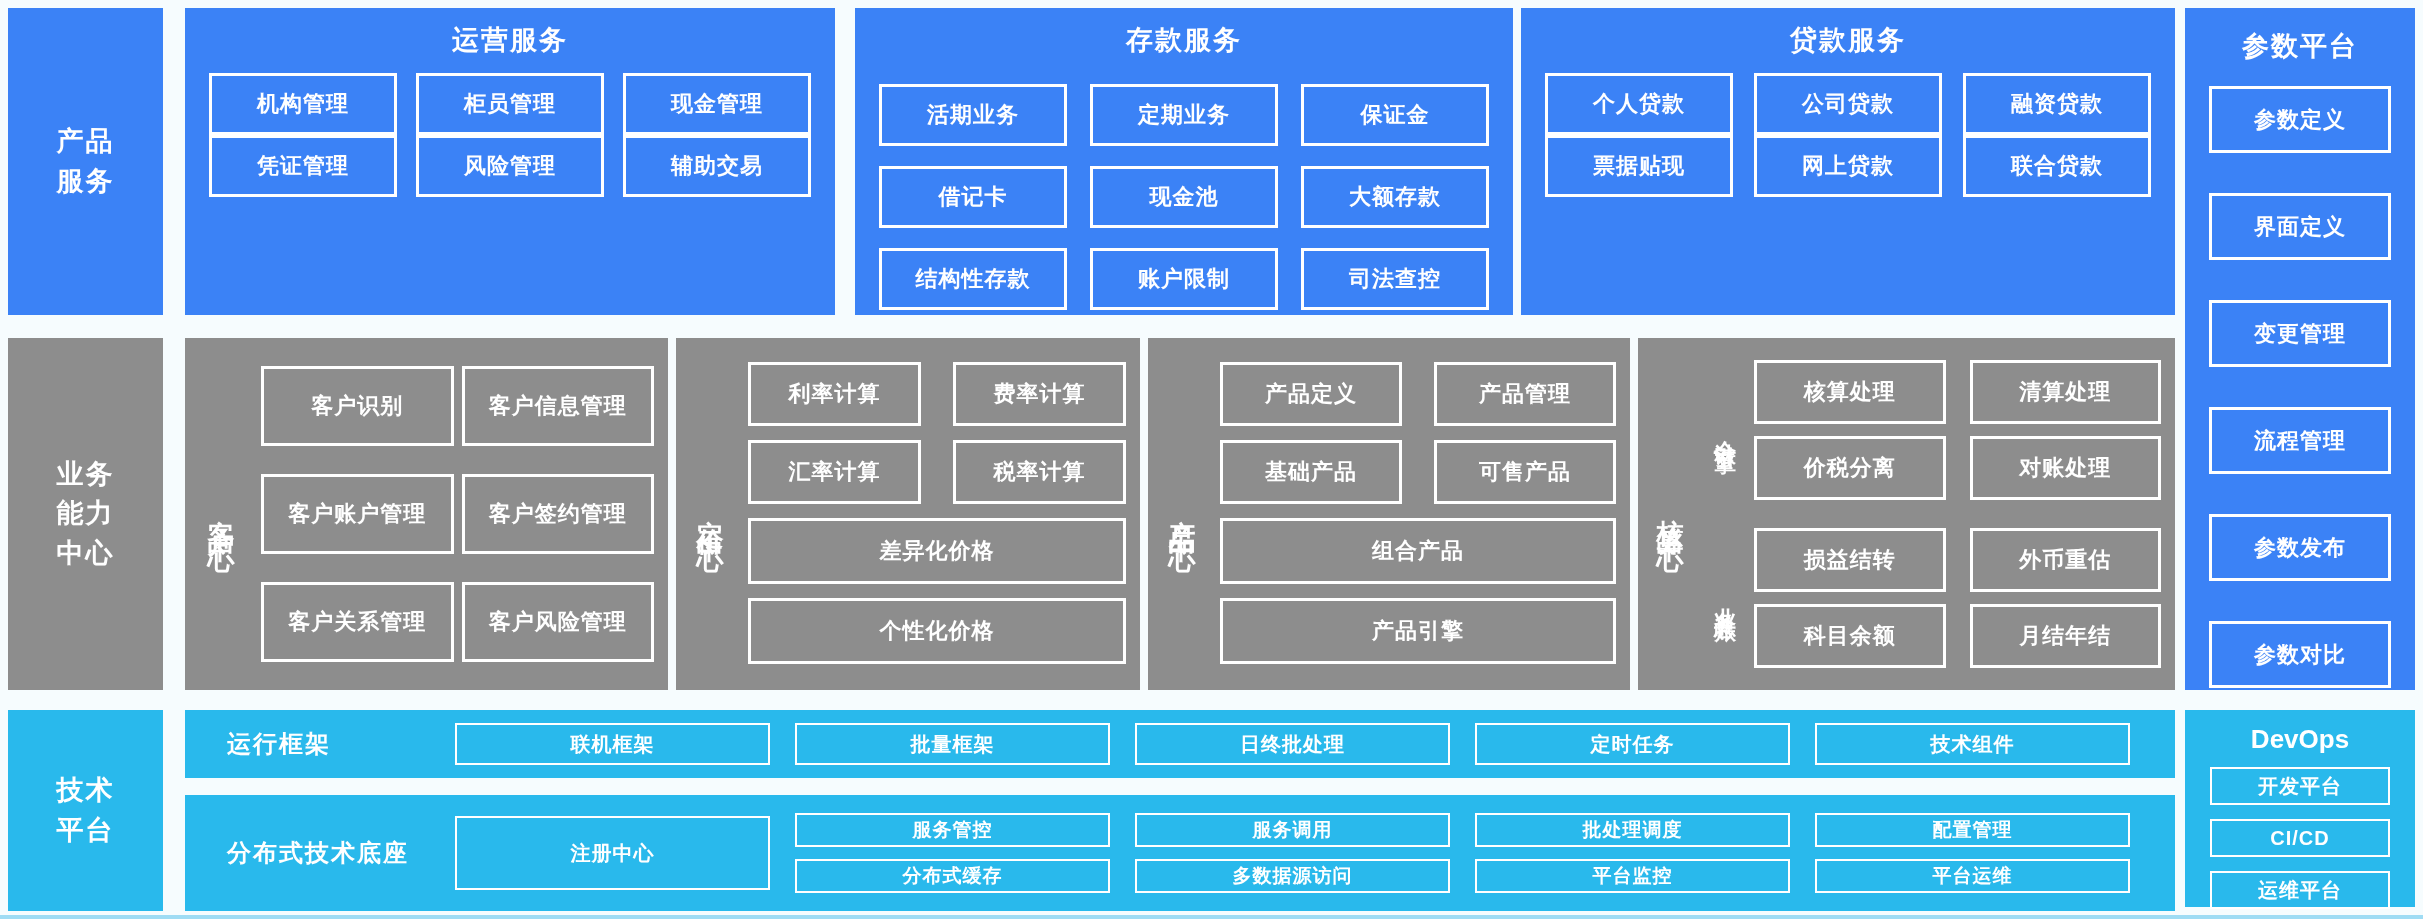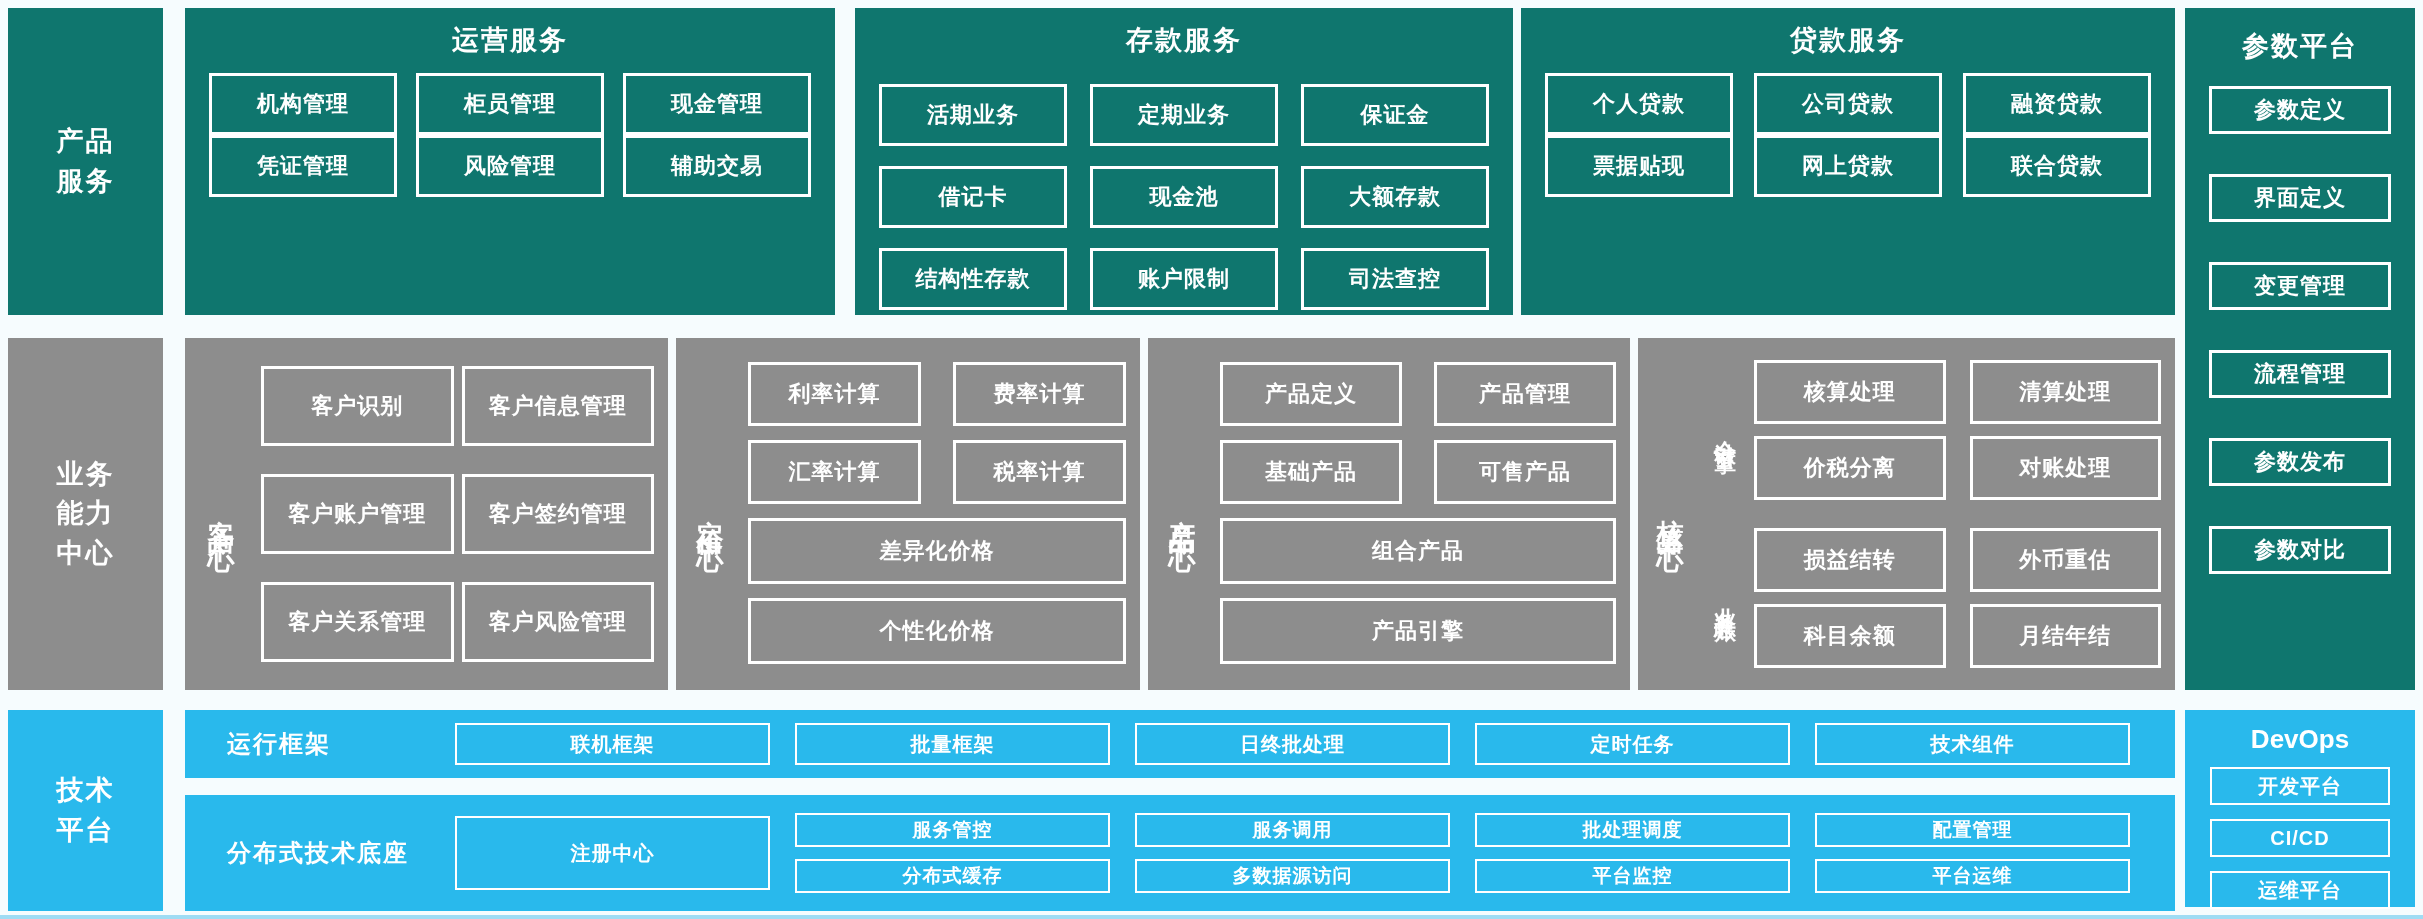--- a/index.html
+++ b/index.html
@@ -1,21 +1,21 @@
 <!DOCTYPE html>
 <html><head>
 <meta charset="utf-8">
 <style>
   *{margin:0;padding:0;box-sizing:border-box}
   html,body{background:#ffffff}
   body{font-family:"Liberation Sans","DejaVu Sans",sans-serif}
   .canvas{position:relative;width:2423px;height:919px;background:#f6fcfe;overflow:hidden;
           color:#fff;font-weight:bold}
   .abs{position:absolute}
-  .teal{background:#0f766e}
+  .teal{background:#3b82f6}
   .gray{background:#8d8d8d}
   .blue{background:#29b9ec}
 
   
   .sidelabel{display:flex;align-items:center;justify-content:center;text-align:center;
              font-size:27px;line-height:1.45;white-space:pre-line;letter-spacing:2px}
 
   
   .btn{border:3px solid #fff;display:flex;align-items:center;justify-content:center;
        font-size:22px;text-align:center;letter-spacing:1px}
@@ -25,21 +25,21 @@
   .rows{display:flex;flex-direction:column;padding:0 24px}
   .brow{display:flex;justify-content:space-between}
   .brow .btn{width:188px;height:62px}
   .rows.ops{margin-top:19px;}
   .rows.dep{margin-top:30px;gap:20px}
 
   
   .vcol{display:flex;flex-direction:column;align-items:center}
   .vcol .vcol-title{font-size:27px;padding-top:20px;letter-spacing:2px}
   .vcol .vlist{display:flex;flex-direction:column;margin-top:22px;gap:40px}
-  .vcol .btn{width:182px;height:48px}
+  .vcol .btn{width:182px;height:67px}
 
   
   .gsec{display:flex;align-items:stretch}
   .vlabel{writing-mode:vertical-rl;text-orientation:upright;font-size:27px;letter-spacing:8px;
           display:flex;align-items:center;justify-content:center}
   .vlabel.small{font-size:22px;letter-spacing:4px}
   .cgrid{display:grid;grid-template-columns:1fr 1fr;gap:28px 8px;flex:1;
          margin:28px 14px 28px 22px}
   .cgrid .btn{height:80px}
   .pcontent{flex:1;display:flex;flex-direction:column;gap:14px;margin:24px 14px 26px 20px}

